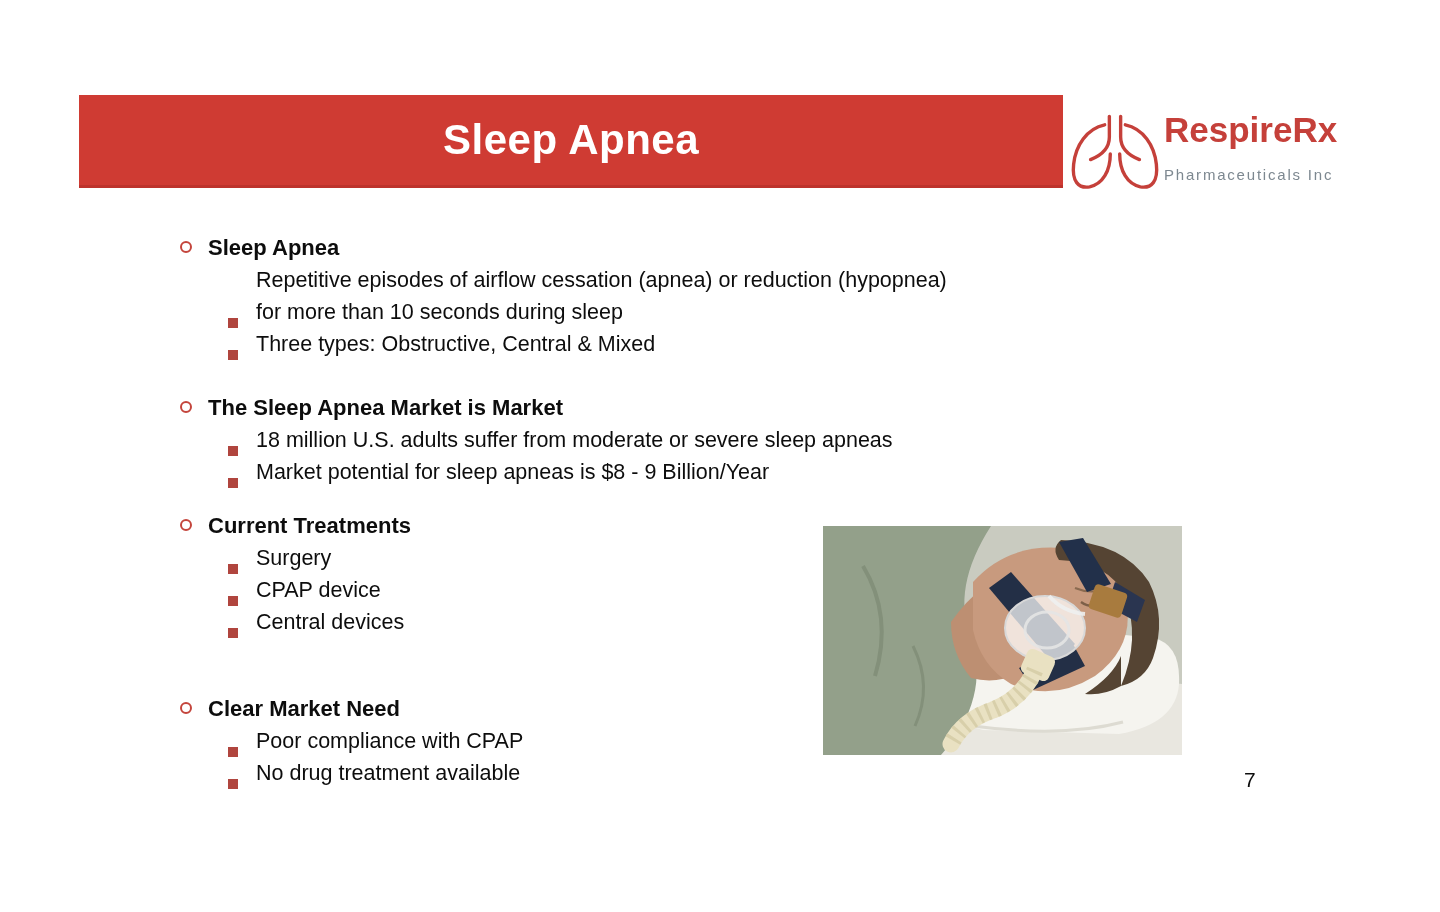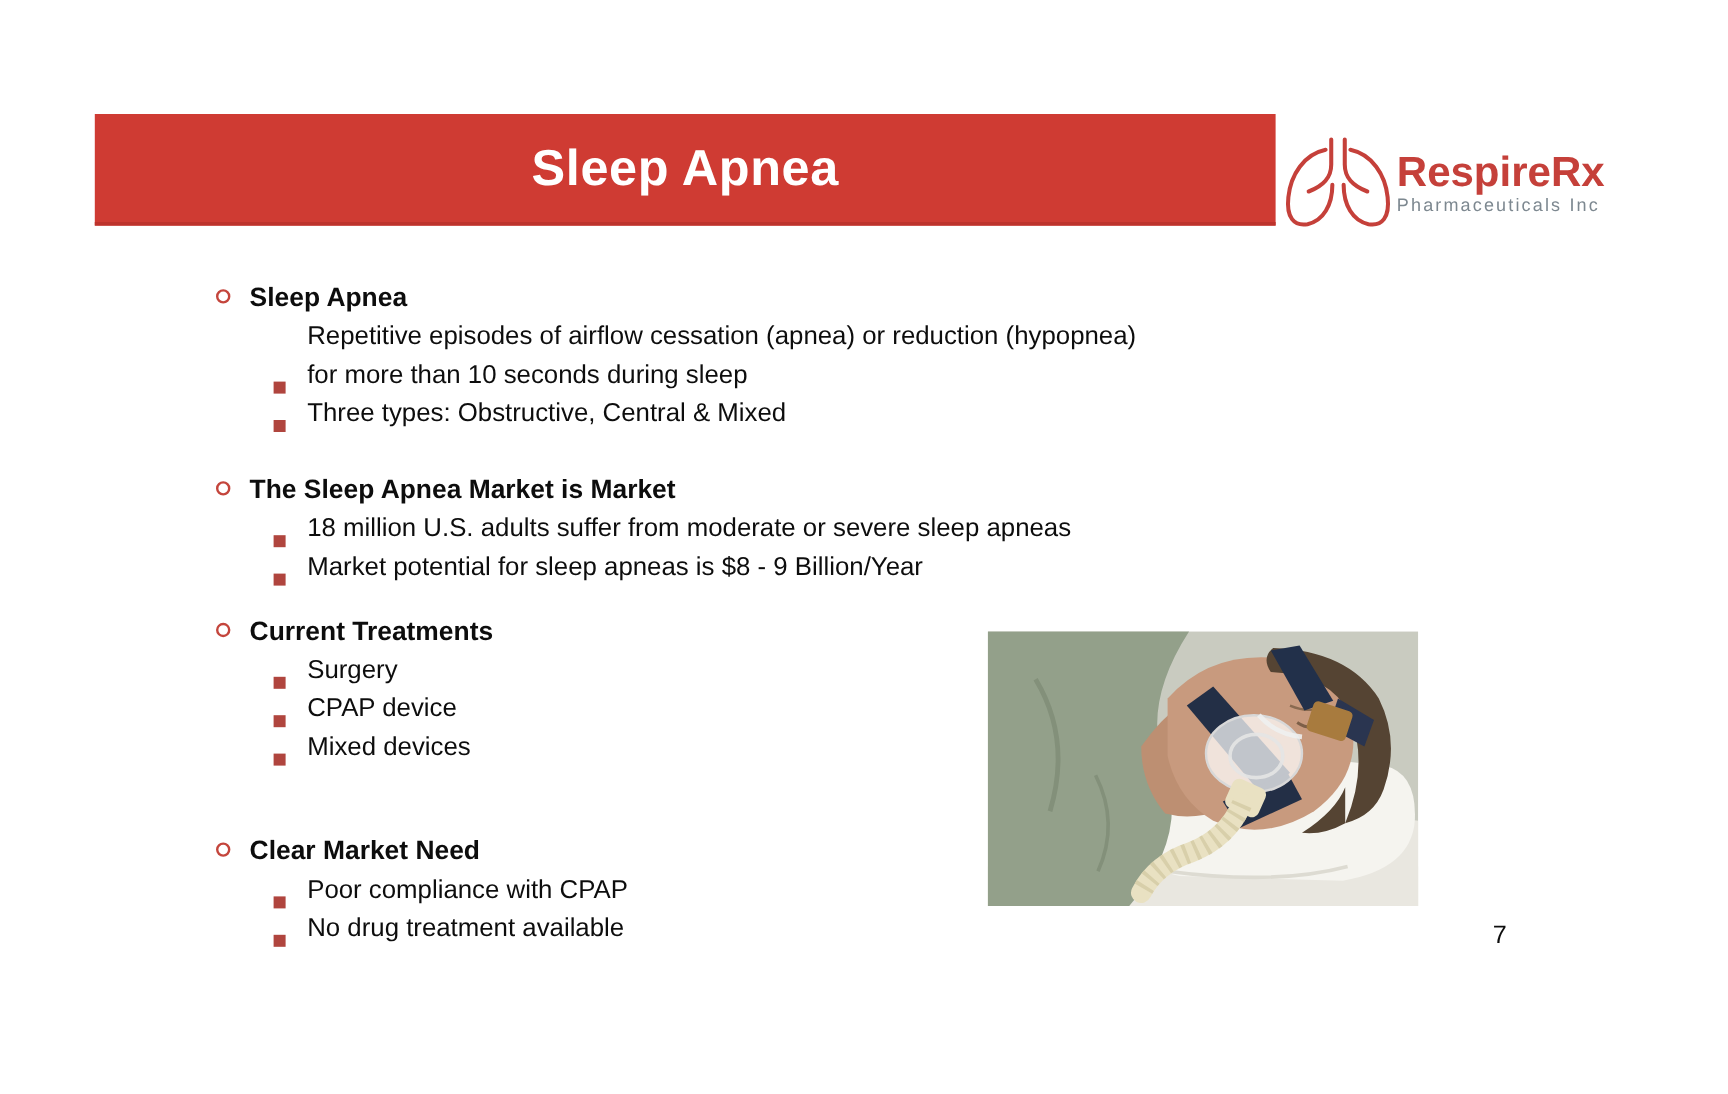--- a/index.html
+++ b/index.html
@@ -21,29 +21,29 @@
     display: flex; align-items: center; justify-content: center;
   }
   .banner h1 {
     color: #ffffff; font-size: 42px; font-weight: bold;
     letter-spacing: 0.5px;
   }
 
   
   .logo {
     position: absolute; left: 1068px; top: 112px;
-    display: flex; align-items: center;
+    display: flex; align-items: flex-start;
   }
   .logo .lungs { width: 94px; height: 82px; display: block; }
   .logo-text { margin-left: 2px; }
   .logo-brand {
     color: #c5403a; font-weight: bold; font-size: 35px; line-height: 36px;
   }
   .logo-tagline {
-    color: #7d8890; font-size: 15px; letter-spacing: 1.8px; margin-top: 1px;
+    color: #7d8890; font-size: 15px; letter-spacing: 1.8px; margin-top: 18px;
   }
 
   
   .sec { position: absolute; left: 180px; width: 960px; }
   .sec1 { top: 232px; }
   .sec2 { top: 392px; }
   .sec3 { top: 510px; }
   .sec4 { top: 670px; margin-top: 23px; }
 
   .h-row { display: flex; gap: 16px; line-height: 32px; }
@@ -136,21 +136,21 @@
     <div class="b-row">
       <span class="sq"></span>
       <span class="b-text">Surgery</span>
     </div>
     <div class="b-row">
       <span class="sq"></span>
       <span class="b-text">CPAP device</span>
     </div>
     <div class="b-row">
       <span class="sq"></span>
-      <span class="b-text">Mixed devices</span>
+      <span class="b-text">Central devices</span>
     </div>
   </section>
 
   <section class="sec sec4">
     <div class="h-row">
       <span class="circle-bullet"></span>
       <span class="h-text">Clear Market Need</span>
     </div>
     <div class="b-row">
       <span class="sq"></span>

